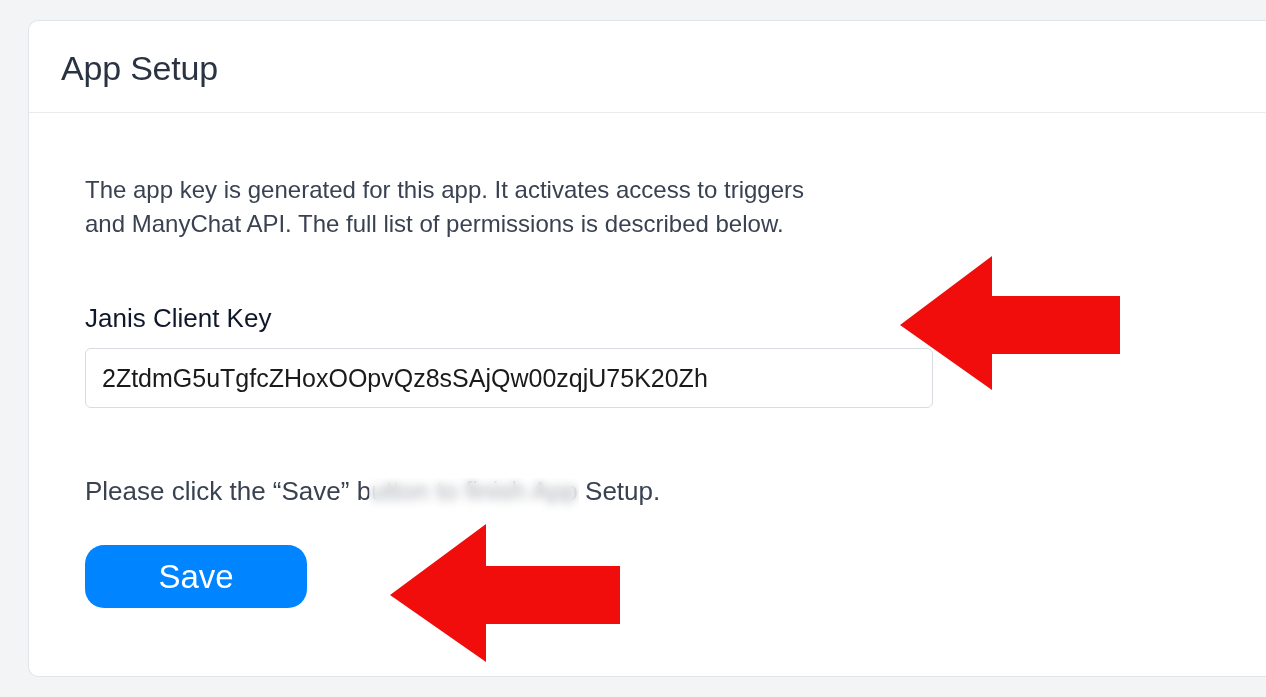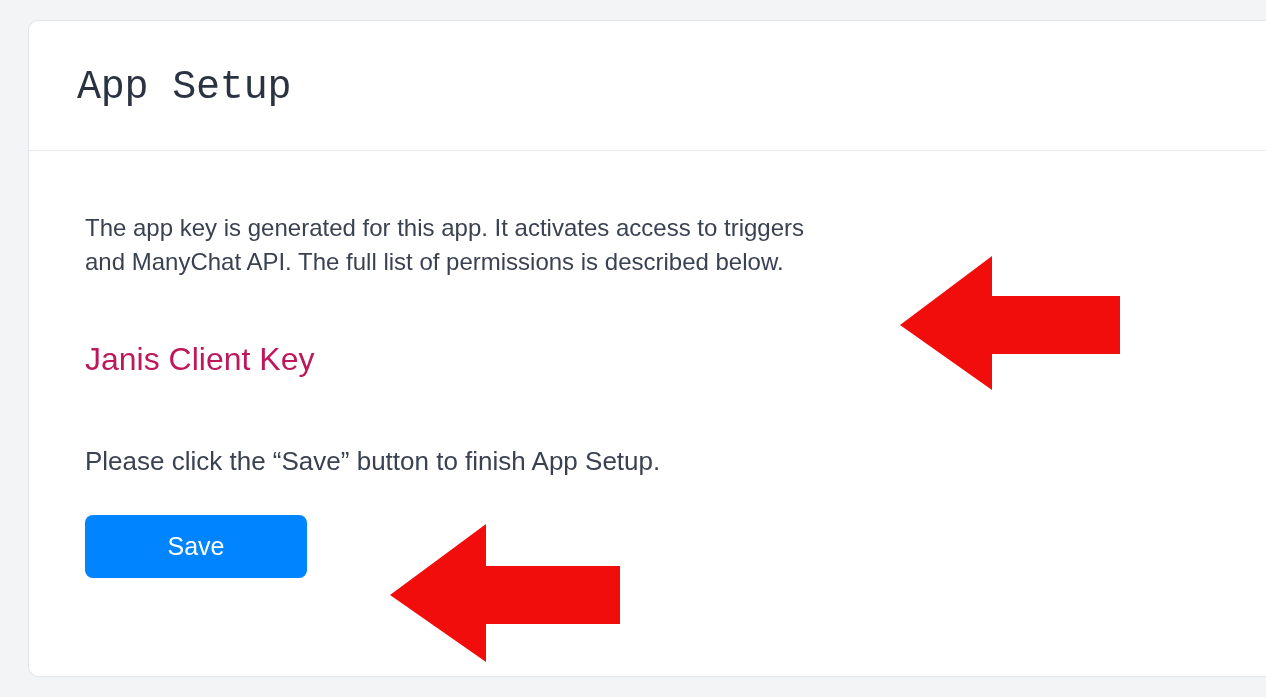--- a/index.html
+++ b/index.html
@@ -22,41 +22,40 @@
     background: #ffffff;
     border: 1px solid #e1e4e8;
     border-right: none;
     border-radius: 10px 0 0 10px;
   }
   .card-header {
     padding: 28px 32px 24px 32px;
     border-bottom: 1px solid #e9ecef;
   }
   .card-header h1 {
-    margin: 16px;
-    font-size: 40px;
+    margin: 0;
+    font-size: 34px;
     font-weight: 500;
     color: #2b3342;
     letter-spacing: -0.2px;
-    font-family: Liberation Mono, monospace;
   }
   .card-body {
     padding: 60px 56px 40px 56px;
     position: relative;
   }
   .description {
     font-size: 24px;
     line-height: 1.42;
     color: #3a4252;
     max-width: 760px;
     margin: 0 0 62px 0;
   }
   .field-label {
-    font-size: 32px;
-    color: #be185d;
+    font-size: 26px;
+    color: #0f172a;
     margin-bottom: 14px;
   }
   .key-input {
     width: 848px;
     height: 60px;
     padding: 0 16px;
     font-size: 25px;
     color: #1a1a1a;
     background: #ffffff;
     border: 1px solid #d8dce2;
@@ -68,22 +67,22 @@
     font-size: 26px;
     color: #3a4252;
     margin: 68px 0 38px 0;
   }
   .save-btn {
     width: 222px;
     height: 63px;
     background: #0084ff;
     color: #ffffff;
     border: none;
-    border-radius: 8px;
-    font-size: 25px;
+    border-radius: 19px;
+    font-size: 33px;
     font-weight: 400;
     cursor: pointer;
     font-family: inherit;
   }
 
   .arrow {
     position: absolute;
     pointer-events: none;
   }
   .arrow-top {
@@ -116,20 +115,21 @@
 <body>
 
 <div class="card">
   <div class="card-header">
     <h1>App Setup</h1>
   </div>
   <div class="card-body">
     <p class="description">The app key is generated for this app. It activates access to triggers and ManyChat API. The full list of permissions is described below.</p>
 
     <div class="field-label">Janis Client Key</div>
+    <input type="text" class="key-input" value="2ZtdmG5uTgfcZHoxOOpvQz8sSAjQw00zqjU75K20Zh" style="">
 
     <div class="blur-overlay"></div>
 
     <p class="instruction">Please click the “Save” button to finish App Setup.</p>
 
     <button class="save-btn">Save</button>
   </div>
 </div>
 
 <svg class="arrow arrow-top" viewBox="0 0 220 140">

